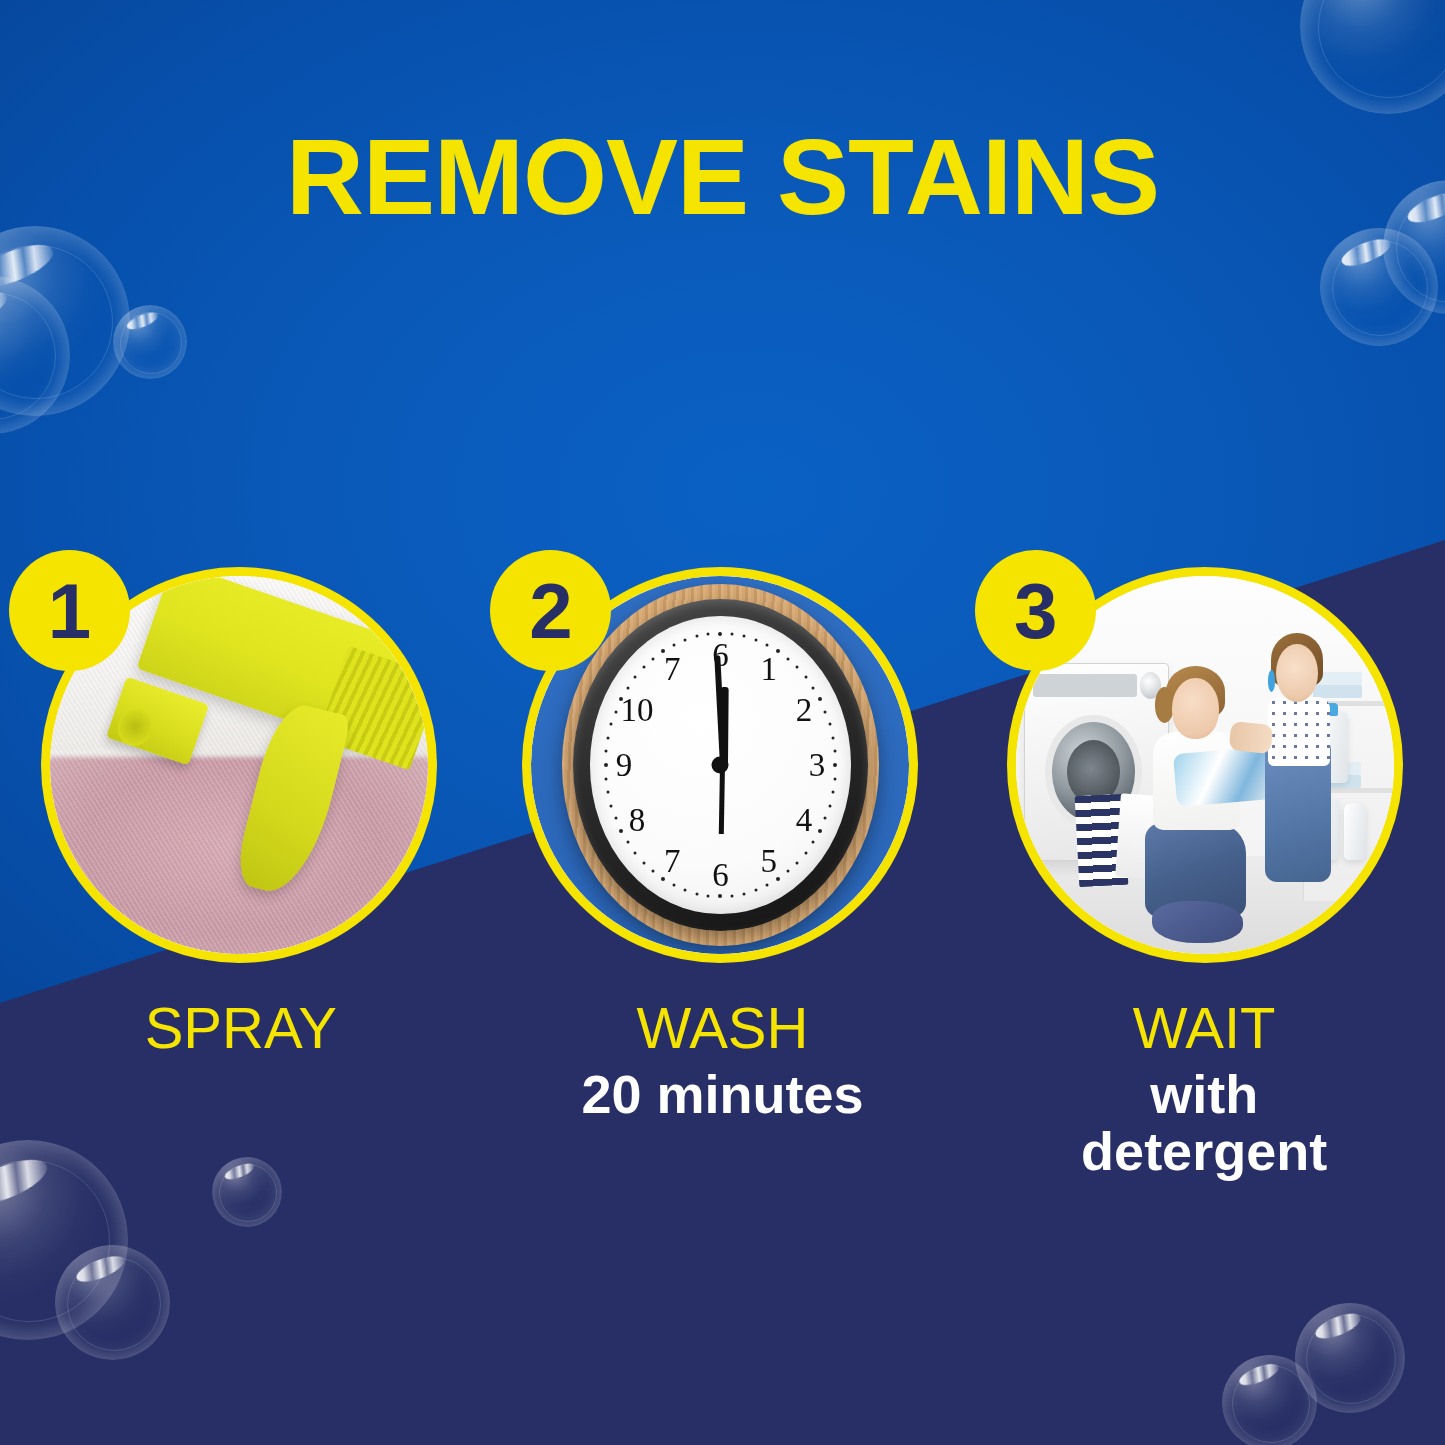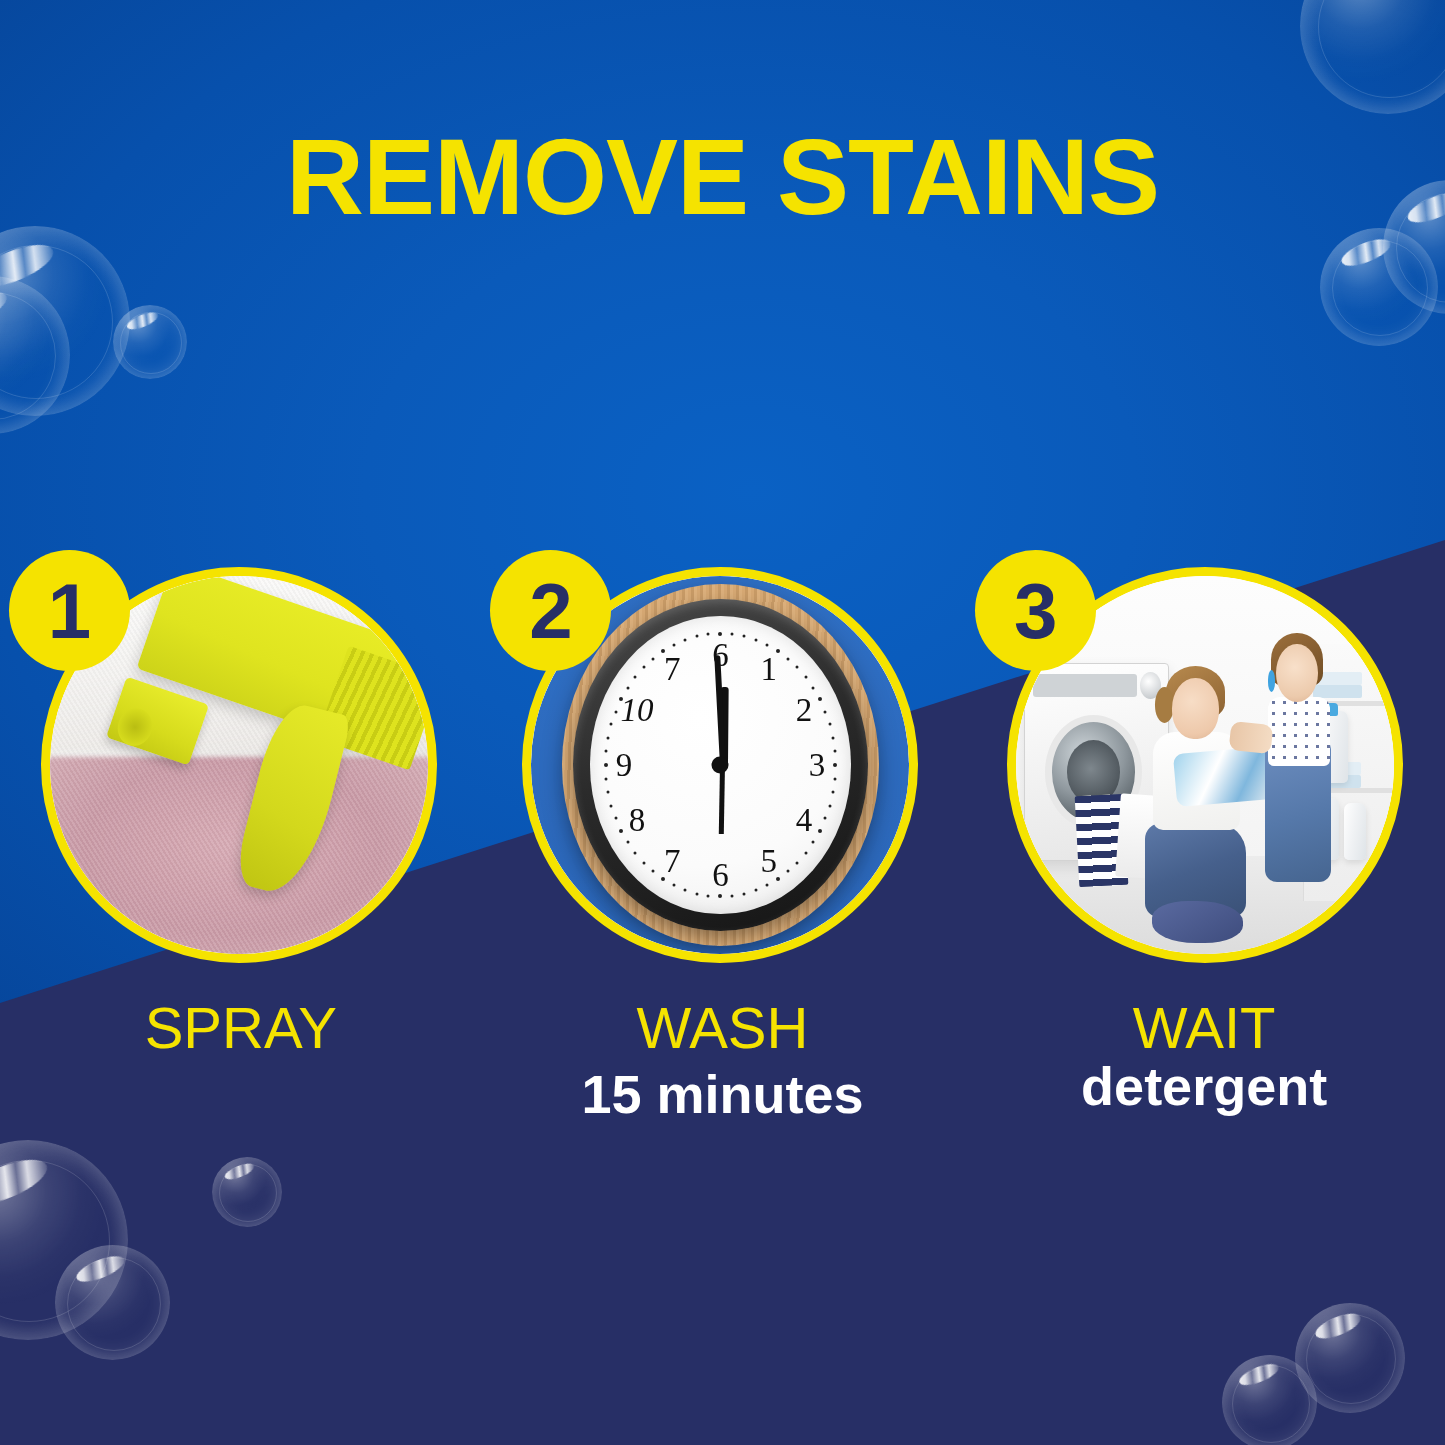--- a/index.html
+++ b/index.html
@@ -313,31 +313,31 @@
                   <div class="clock-num" style="left: 50%; top: 13%;">6</div>
                   <div class="clock-num" style="left: 68.5%; top: 17.9571%;">1</div>
                   <div class="clock-num" style="left: 82.0429%; top: 31.5%;">2</div>
                   <div class="clock-num" style="left: 87%; top: 50%;">3</div>
                   <div class="clock-num" style="left: 82.0429%; top: 68.5%;">4</div>
                   <div class="clock-num" style="left: 68.5%; top: 82.0429%;">5</div>
                   <div class="clock-num" style="left: 50%; top: 87%;">6</div>
                   <div class="clock-num" style="left: 31.5%; top: 82.0429%;">7</div>
                   <div class="clock-num" style="left: 17.9571%; top: 68.5%;">8</div>
                   <div class="clock-num" style="left: 13%; top: 50%;">9</div>
-                  <div class="clock-num" style="left: 17.9571%; top: 31.5%; font-style: italic;">10</div>
+                  <div class="clock-num" style="left: 17.9571%; top: 31.5%;">10</div>
                   <div class="clock-num" style="left: 31.5%; top: 17.9571%;">7</div>
                 </div>
             </div>
           </div>
         </div>
         <div class="badge">2</div>
       </div>
       <div class="caption">
         <span class="cap-main">WASH</span>
-        <span class="cap-sub">15 minutes</span>
+        <span class="cap-sub">20 minutes</span>
       </div>
     </div>
 
     <div class="step step3">
       <div class="photo-wrap">
         <div class="photo">
           <div class="photo-inner">
             <div class="scene-laundry">
               <div class="lr-wall"></div>
               <div class="lr-floor"></div>
@@ -388,18 +388,19 @@
               </div>
 
               <div class="laundry-pile"></div>
             </div>
           </div>
         </div>
         <div class="badge">3</div>
       </div>
       <div class="caption">
         <span class="cap-main">WAIT</span>
+        <span class="cap-sub">with</span>
         <span class="cap-sub" style="margin-top:2px;">detergent</span>
       </div>
     </div>
 
   </div>
 </div>
 
 </body></html>

